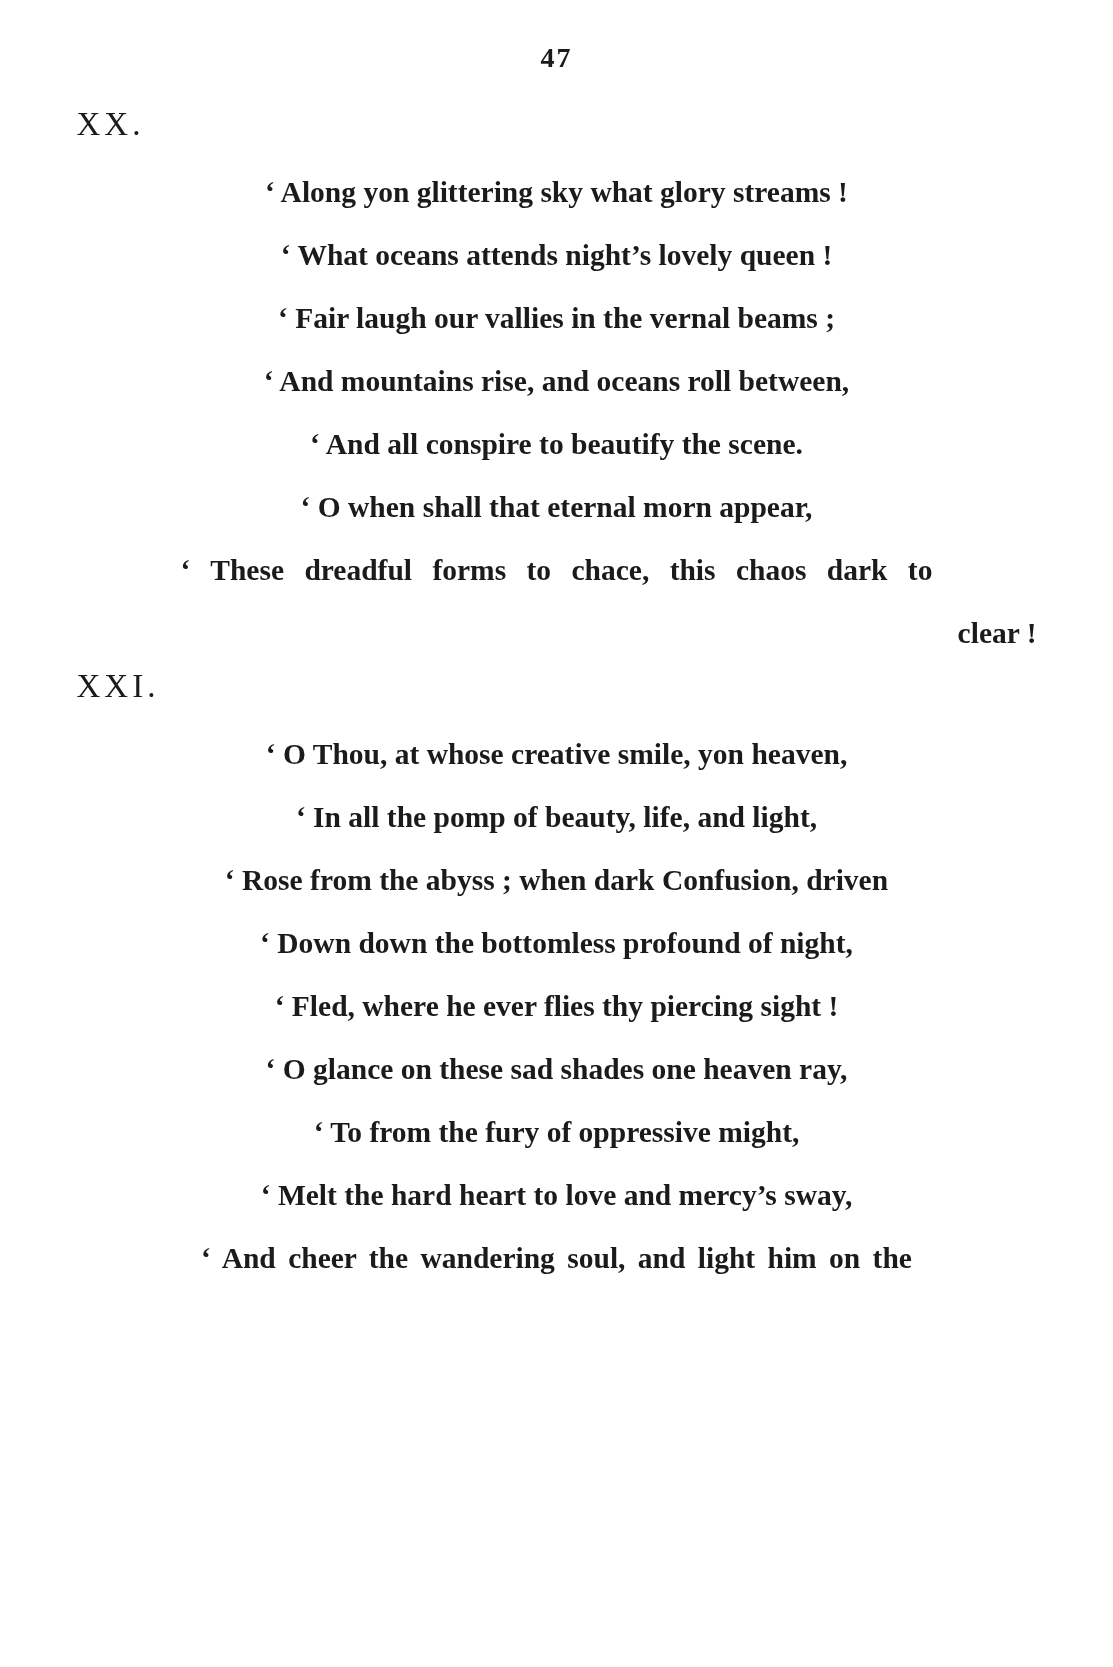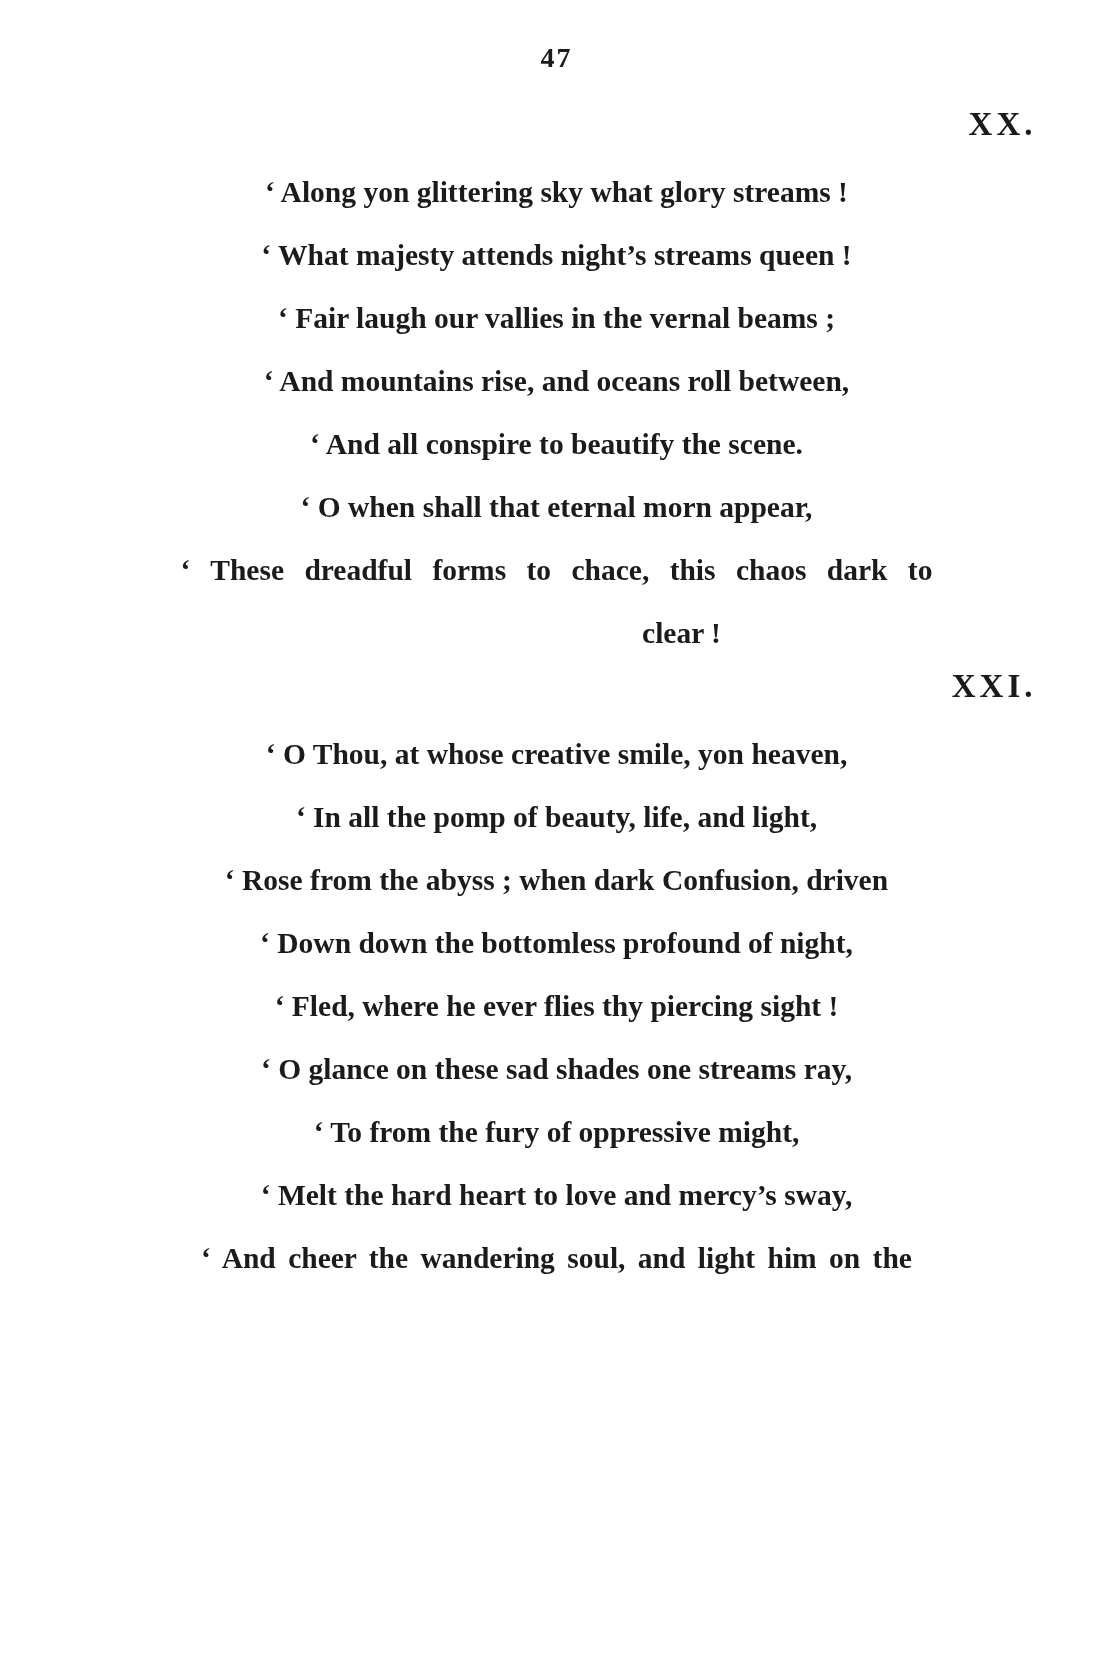--- a/index.html
+++ b/index.html
@@ -21,23 +21,23 @@
     box-sizing: border-box;
   }
   .page-number {
     text-align: center;
     font-size: 28px;
     font-weight: 700;
     letter-spacing: 2px;
     margin-bottom: 32px;
   }
   .stanza-heading {
-    text-align: right;
+    text-align: left;
     font-size: 33px;
-    font-weight: 700;
+    font-weight: 400;
     letter-spacing: 4px;
     margin: 0 0 34px 0;
   }
   .stanza {
     margin-bottom: 10px;
   }
   .poem-line {
     text-align: center;
     font-size: 29.5px;
     font-weight: 600;
@@ -45,50 +45,50 @@
     margin: 0 0 33px 0;
     white-space: nowrap;
   }
   .poem-line.justified-wide {
     word-spacing: 13px;
   }
   .poem-line.justified-slight {
     word-spacing: 5px;
   }
   .poem-line.continuation {
-    text-align: center;
+    text-align: right;
     padding-left: 250px;
     margin-bottom: 20px;
   }
 </style>
 </head>
 <body>
 
 <div class="page">
 
   <div class="page-number">47</div>
 
   <section class="stanza">
     <h2 class="stanza-heading">XX.</h2>
     <div class="poem-line">‘ Along yon glittering sky what glory streams !</div>
-    <div class="poem-line">‘ What majesty attends night’s streams queen !</div>
+    <div class="poem-line">‘ What oceans attends night’s lovely queen !</div>
     <div class="poem-line">‘ Fair laugh our vallies in the vernal beams ;</div>
     <div class="poem-line">‘ And mountains rise, and oceans roll between,</div>
     <div class="poem-line">‘ And all conspire to beautify the scene.</div>
     <div class="poem-line">‘ O when shall that eternal morn appear,</div>
     <div class="poem-line justified-wide">‘ These dreadful forms to chace, this chaos dark to</div>
     <div class="poem-line continuation">clear !</div>
   </section>
 
   <section class="stanza">
     <h2 class="stanza-heading">XXI.</h2>
     <div class="poem-line">‘ O Thou, at whose creative smile, yon heaven,</div>
     <div class="poem-line">‘ In all the pomp of beauty, life, and light,</div>
     <div class="poem-line">‘ Rose from the abyss ; when dark Confusion, driven</div>
     <div class="poem-line">‘ Down down the bottomless profound of night,</div>
     <div class="poem-line">‘ Fled, where he ever flies thy piercing sight !</div>
-    <div class="poem-line">‘ O glance on these sad shades one streams ray,</div>
+    <div class="poem-line">‘ O glance on these sad shades one heaven ray,</div>
     <div class="poem-line">‘ To from the fury of oppressive might,</div>
     <div class="poem-line">‘ Melt the hard heart to love and mercy’s sway,</div>
     <div class="poem-line justified-slight">‘ And cheer the wandering soul, and light him on the</div>
   </section>
 
 </div>
 
 </body></html>

